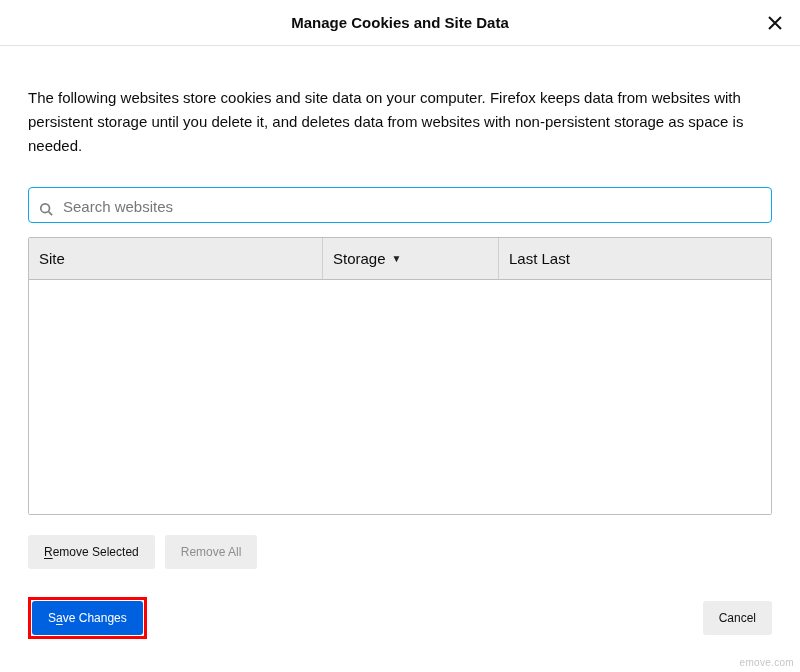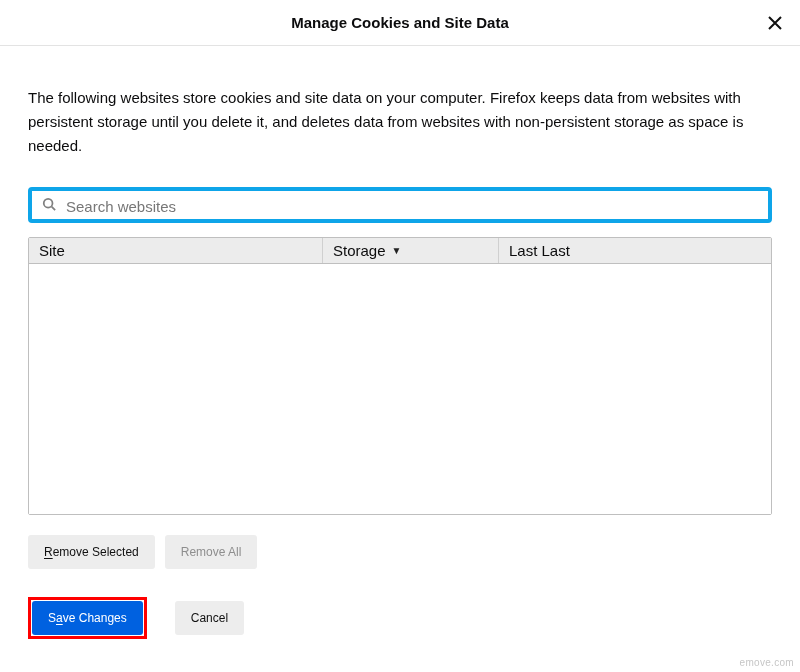--- a/index.html
+++ b/index.html
@@ -3,38 +3,38 @@
 <meta charset="utf-8">
 <style>
   html,body{margin:0;padding:0;width:800px;height:672px;font-family:"Segoe UI",Arial,sans-serif;font-size:14px;color:#0c0c0d;background:#fff;overflow:hidden}
   *{box-sizing:border-box}
   .titlebar{height:46px;display:flex;align-items:center;justify-content:center;position:relative;border-bottom:1px solid #e3e3e3}
   .titlebar .title{font-weight:600;font-size:15px}
   .close{position:absolute;right:14px;top:12px;width:22px;height:22px;display:flex;align-items:center;justify-content:center;cursor:pointer}
   .close svg{width:14px;height:14px;stroke:#111;stroke-width:2}
   .body{padding:40px 28px 20px 28px}
   .intro{line-height:1.6;margin-bottom:29px;font-size:15px}
-  .search{display:flex;align-items:flex-start;gap:8px;border:4px solid #0ea5e9;border-radius:4px;padding:6px 10px;height:36px;margin-bottom:14px}
+  .search{display:flex;align-items:flex-end;gap:8px;border:1px solid #0ea5e9;border-radius:4px;padding:6px 10px;height:36px;margin-bottom:14px}
   .search svg{width:14px;height:14px;stroke:#808080;fill:none;stroke-width:2}
   .search input{border:none;outline:none;flex:1;font-size:15px;color:#444;background:transparent}
   .search input::placeholder{color:#777}
   .table{border:1px solid #bfbfbf;border-radius:2px;height:278px;display:flex;flex-direction:column}
-  .thead{display:flex;align-items:center;height:26px;background:#ececec;border-bottom:1px solid #bfbfbf;font-size:15px}
+  .thead{display:flex;align-items:center;height:42px;background:#ececec;border-bottom:1px solid #bfbfbf;font-size:15px}
   .th{padding:0 10px;display:flex;align-items:center;gap:6px;height:100%;border-right:1px solid #d0d0d0}
   .th:last-child{border-right:none}
   .th.site{flex:0 0 294px}
   .th.cookies{flex:0 0 102px}
   .th.storage{flex:0 0 176px;justify-content:flex-start}
   .th.last{flex:1}
   .sort-arrow{font-size:10px;color:#222}
   .tbody{flex:1;background:#fff}
   .midbtns{display:flex;gap:10px;margin-top:20px}
   .btn{height:34px;padding:0 16px;border:none;background:#ededed;font-size:12px;cursor:pointer;border-radius:3px;color:#111}
   .btn.disabled{color:#8e8e8e;cursor:default}
-  .footer{display:flex;justify-content:flex-start;gap:28px;margin-top:28px;align-items:center}
+  .footer{display:flex;justify-content:space-between;gap:28px;margin-top:28px;align-items:center}
   .primary-wrap{border:3px solid #ff0000;padding:1px}
   .btn.primary{background:#0061e0;color:#fff;font-weight:500}
   .under{text-decoration:underline;text-decoration-thickness:1px;text-underline-offset:2px}
   .watermark{position:absolute;right:6px;bottom:4px;font-size:10px;color:#c6c6c6;letter-spacing:.3px}
 </style>
 </head>
 <body>
 
 <div class="titlebar">
   <div class="title">Manage Cookies and Site Data</div>

